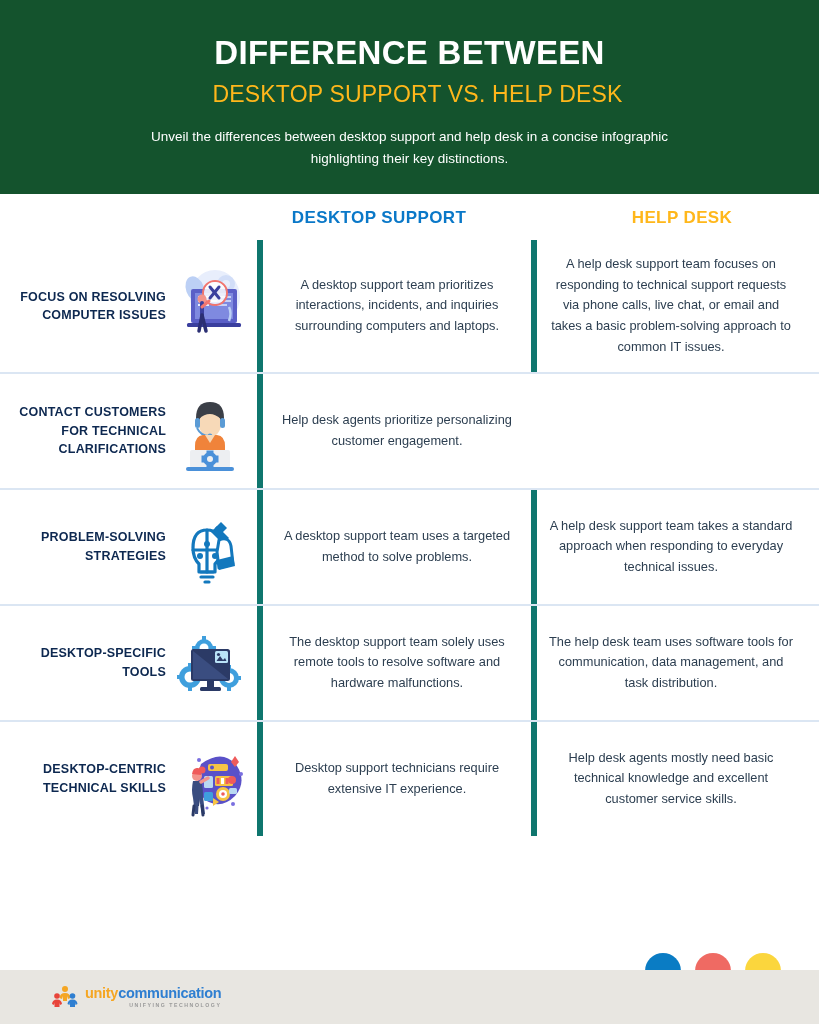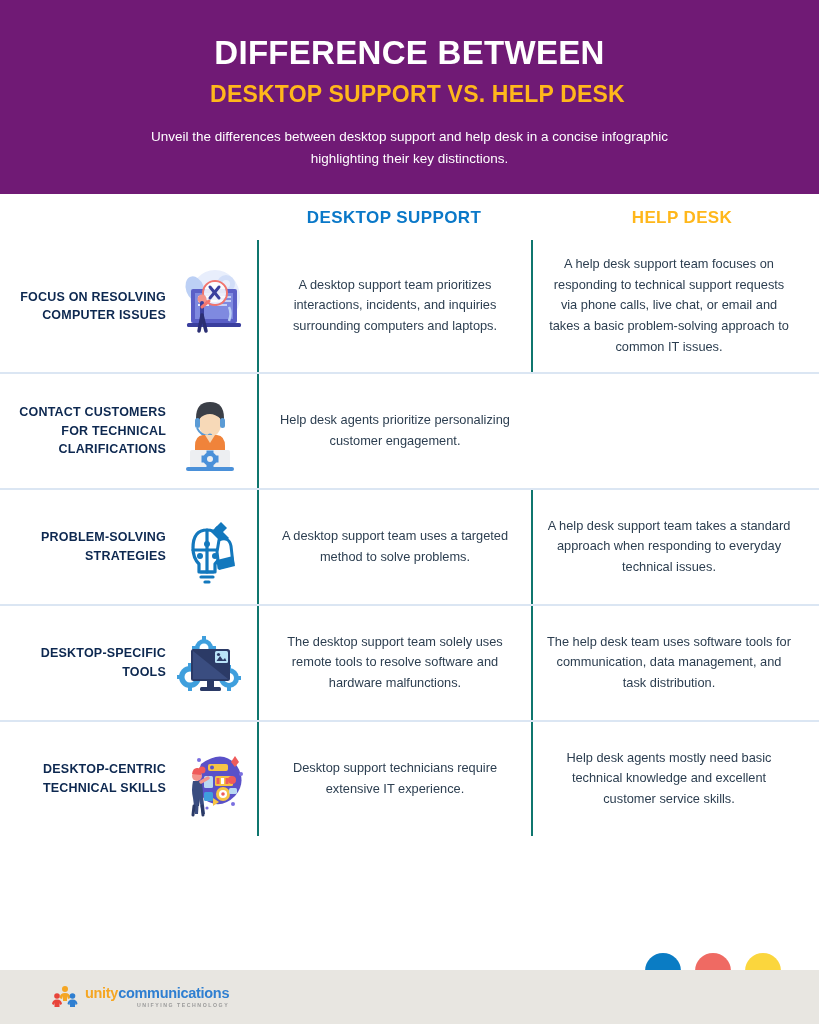--- a/index.html
+++ b/index.html
@@ -16,35 +16,35 @@
     position: relative;
     width: 819px;
     height: 1024px;
     background: #ffffff;
   }
 
   
   .header {
     width: 819px;
     height: 194px;
-    background: #701a75;
+    background: #14532d;
     padding-top: 34px;
     text-align: center;
   }
   .header-title {
     font-size: 33px;
     font-weight: bold;
     color: #ffffff;
     letter-spacing: 0.3px;
     line-height: 1.15;
     text-transform: uppercase;
   }
   .header-subtitle {
     font-size: 23px;
-    font-weight: bold;
+    font-weight: normal;
     color: #ffb71b;
     letter-spacing: 0.2px;
     margin-top: 9px;
     line-height: 1.15;
     text-transform: uppercase;
     margin-left: 16px;
   }
   .header-desc {
     font-size: 13.5px;
     color: #ffffff;
@@ -68,21 +68,21 @@
   }
   .col-head {
     position: absolute;
     top: 14px;
     font-size: 17px;
     font-weight: bold;
     letter-spacing: 0.4px;
     text-transform: uppercase;
     text-align: center;
   }
-  .col-head.c1 { left: 257px; width: 274px; color: #0a78c8; }
+  .col-head.c1 { left: 242px; width: 274px; color: #0a78c8; }
   .col-head.c2 { left: 545px; width: 274px; color: #ffb71b; }
 
   .rows { position: relative; }
 
   .row {
     display: flex;
     align-items: stretch;
     border-top: 2px solid #dbe6f3;
     position: relative;
   }
@@ -117,21 +117,21 @@
     height: 86px;
     flex: 0 0 78px;
     display: flex;
     align-items: center;
     justify-content: center;
   }
   .label-icon svg { display: block; }
 
   .cell-desc {
     width: 274px;
-    border-left: 2px solid #0f766e;
+    border-left: 6px solid #0f766e;
   }
   .desc-text {
     font-size: 12.8px;
     color: #2c3e50;
     line-height: 1.62;
     text-align: center;
   }
 
   
   .footer {
@@ -396,19 +396,19 @@
         <svg width="26" height="24" viewBox="0 0 26 24">
           <circle cx="13" cy="4" r="3" fill="#f5a623"></circle>
           <path d="M13 8 Q18 8 18.5 13 L16 14 L15 11 L15 16 L11 16 L11 11 L10 14 L7.5 13 Q8 8 13 8 Z" fill="#f5a623"></path>
           <circle cx="5" cy="11" r="2.8" fill="#e8443a"></circle>
           <path d="M5 14.5 Q9.5 14.5 10 19 L8 20 L7.5 17.5 L7.5 22 L2.5 22 L2.5 17.5 L2 20 L0 19 Q0.5 14.5 5 14.5 Z" fill="#e8443a"></path>
           <circle cx="20.5" cy="11" r="2.8" fill="#2f7fd1"></circle>
           <path d="M20.5 14.5 Q25 14.5 25.5 19 L23.5 20 L23 17.5 L23 22 L18 22 L18 17.5 L17.5 20 L15.5 19 Q16 14.5 20.5 14.5 Z" fill="#2f7fd1"></path>
         </svg>
       </div>
       <div class="logo-text-block">
-        <div class="logo-name"><span class="u">unity</span><span class="c">communications</span></div>
+        <div class="logo-name"><span class="u">unity</span><span class="c">communication</span></div>
         <div class="logo-tag">UNIFYING TECHNOLOGY</div>
       </div>
     </div>
   </div>
 
 </div>
 
 </body></html>

